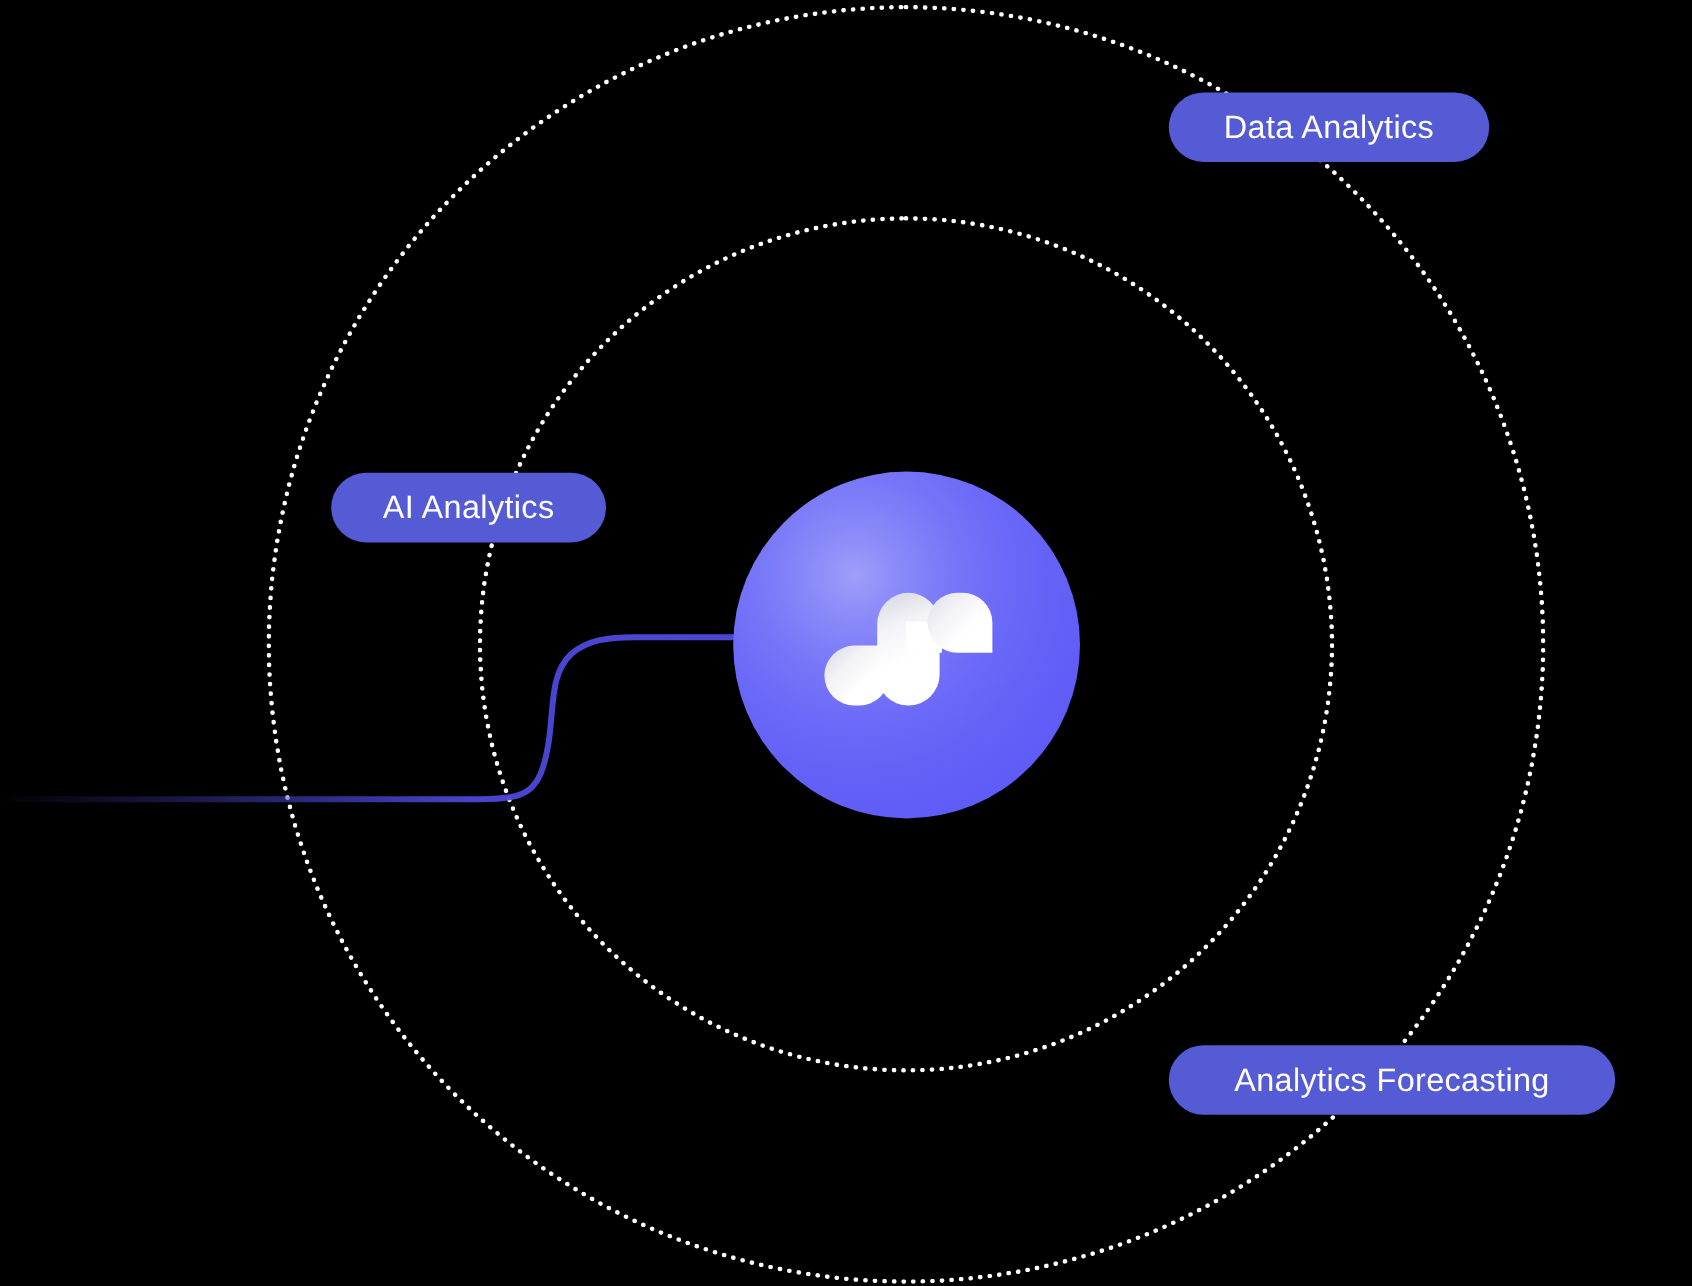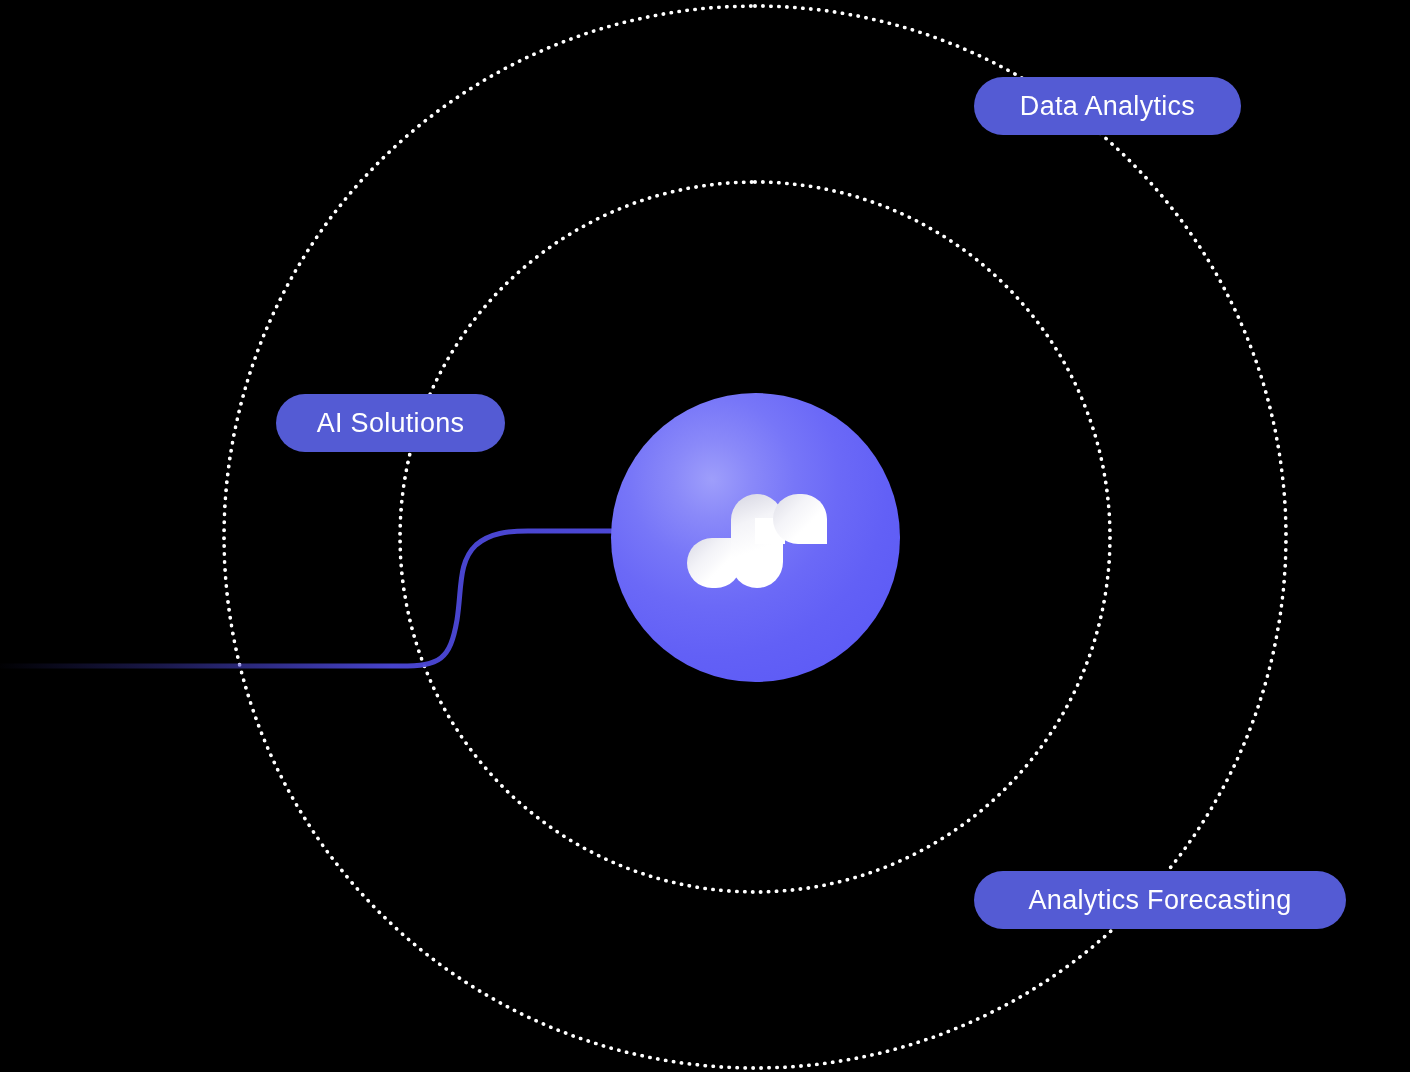--- a/index.html
+++ b/index.html
@@ -198,17 +198,17 @@
       <div class="logo-part" id="logo-lobe-left"></div>
       <div class="logo-part" id="logo-joint-left"></div>
       <div class="logo-part" id="logo-stem-mid"></div>
       <div class="logo-part" id="logo-joint-right"></div>
       <div class="logo-part" id="logo-lobe-right"></div>
     </div>
   </div>
 
   <div class="pill" id="pill-data-analytics">Data Analytics</div>
 
-  <div class="pill" id="pill-ai-solutions">AI Solutions</div>
+  <div class="pill" id="pill-ai-solutions">AI Analytics</div>
 
   <div class="pill" id="pill-strategic-forecasting">Analytics Forecasting</div>
 
 </div>
 
 </body></html>

